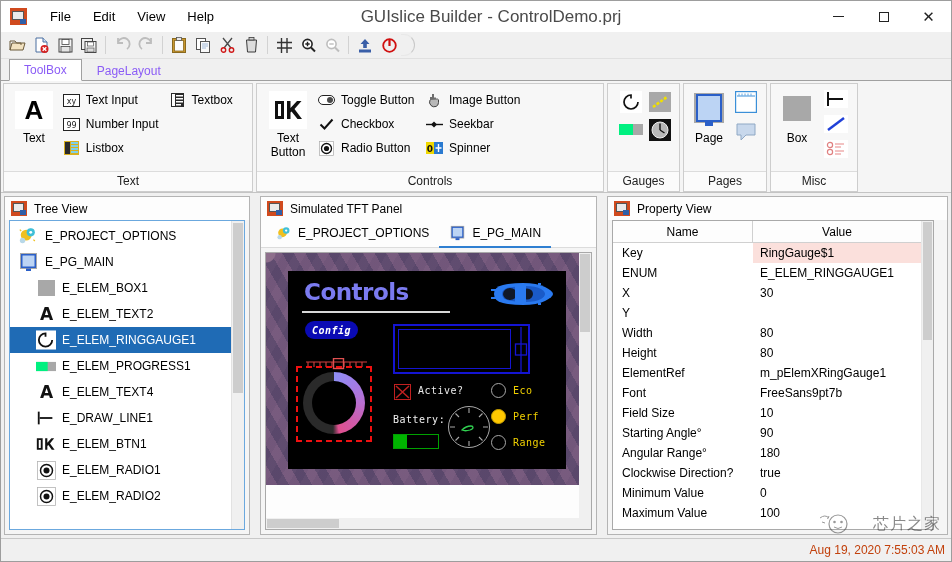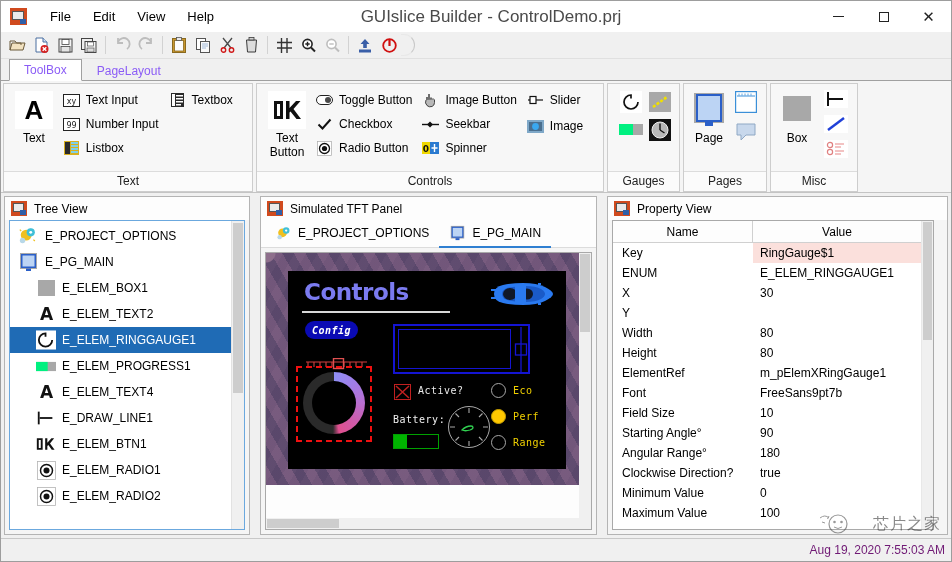--- a/index.html
+++ b/index.html
@@ -492,21 +492,21 @@
   
   .statusbar {
     height: 23px;
     border-top: 1px solid #c8c8c8;
     background: #f0f0f0;
     display: flex; align-items: center;
     justify-content: flex-end;
     flex: 0 0 auto;
     padding-right: 6px;
     font-size: 12px;
-    color: #701a75;
+    color: #c2410c;
   }
 </style>
 </head>
 <body>
 
 <div id="app">
 
   <div class="titlebar">
     <div class="app-icon"></div>
     <div class="menubar">
@@ -767,41 +767,20 @@
           <div class="small-btn">
             <span class="sico">
               <svg width="17" height="12" viewBox="0 0 17 12">
                   <rect x="0" y="0" width="8" height="12" fill="#f0d800"></rect>
                   <text x="4" y="9.5" font-size="9" text-anchor="middle" font-family="DejaVu Sans, sans-serif" fill="#111" font-weight="bold">0</text>
                   <rect x="8" y="0" width="9" height="12" fill="#2a7ad0"></rect>
                   <path d="M12.5 2 v8 M9.5 6 h6" stroke="#fff" stroke-width="1.4"></path>
                 </svg>
             </span>
             <span>Spinner</span>
-          </div>
-        </div>
-        <div class="small-col" style="width:78px;">
-          <div class="small-btn">
-            <span class="sico">
-              <svg width="17" height="12" viewBox="0 0 17 12">
-                  <path d="M1 6 h15" stroke="#111" stroke-width="1.2"></path>
-                  <rect x="3" y="2.5" width="6" height="7" fill="#fff" stroke="#111" stroke-width="1.2"></rect>
-                </svg>
-            </span>
-            <span>Slider</span>
-          </div>
-          <div class="small-btn" style="margin-top:2px;">
-            <span class="sico">
-              <svg width="17" height="13" viewBox="0 0 17 13">
-                  <rect x="0" y="0" width="17" height="13" fill="#7fa8c8"></rect>
-                  <rect x="2" y="2" width="13" height="9" fill="#4a6f8f"></rect>
-                  <circle cx="8.5" cy="6.5" r="3.4" fill="#3aa8f0"></circle>
-                </svg>
-            </span>
-            <span>Image</span>
           </div>
         </div>
       </div>
       <div class="rgroup-label">Controls</div>
     </div>
 
     <div class="rgroup" style="width:73px;">
       <div class="rgroup-body" style="padding:5px 5px 0 8px;">
         <div class="icon-grid">
           <div class="icon-cell">

